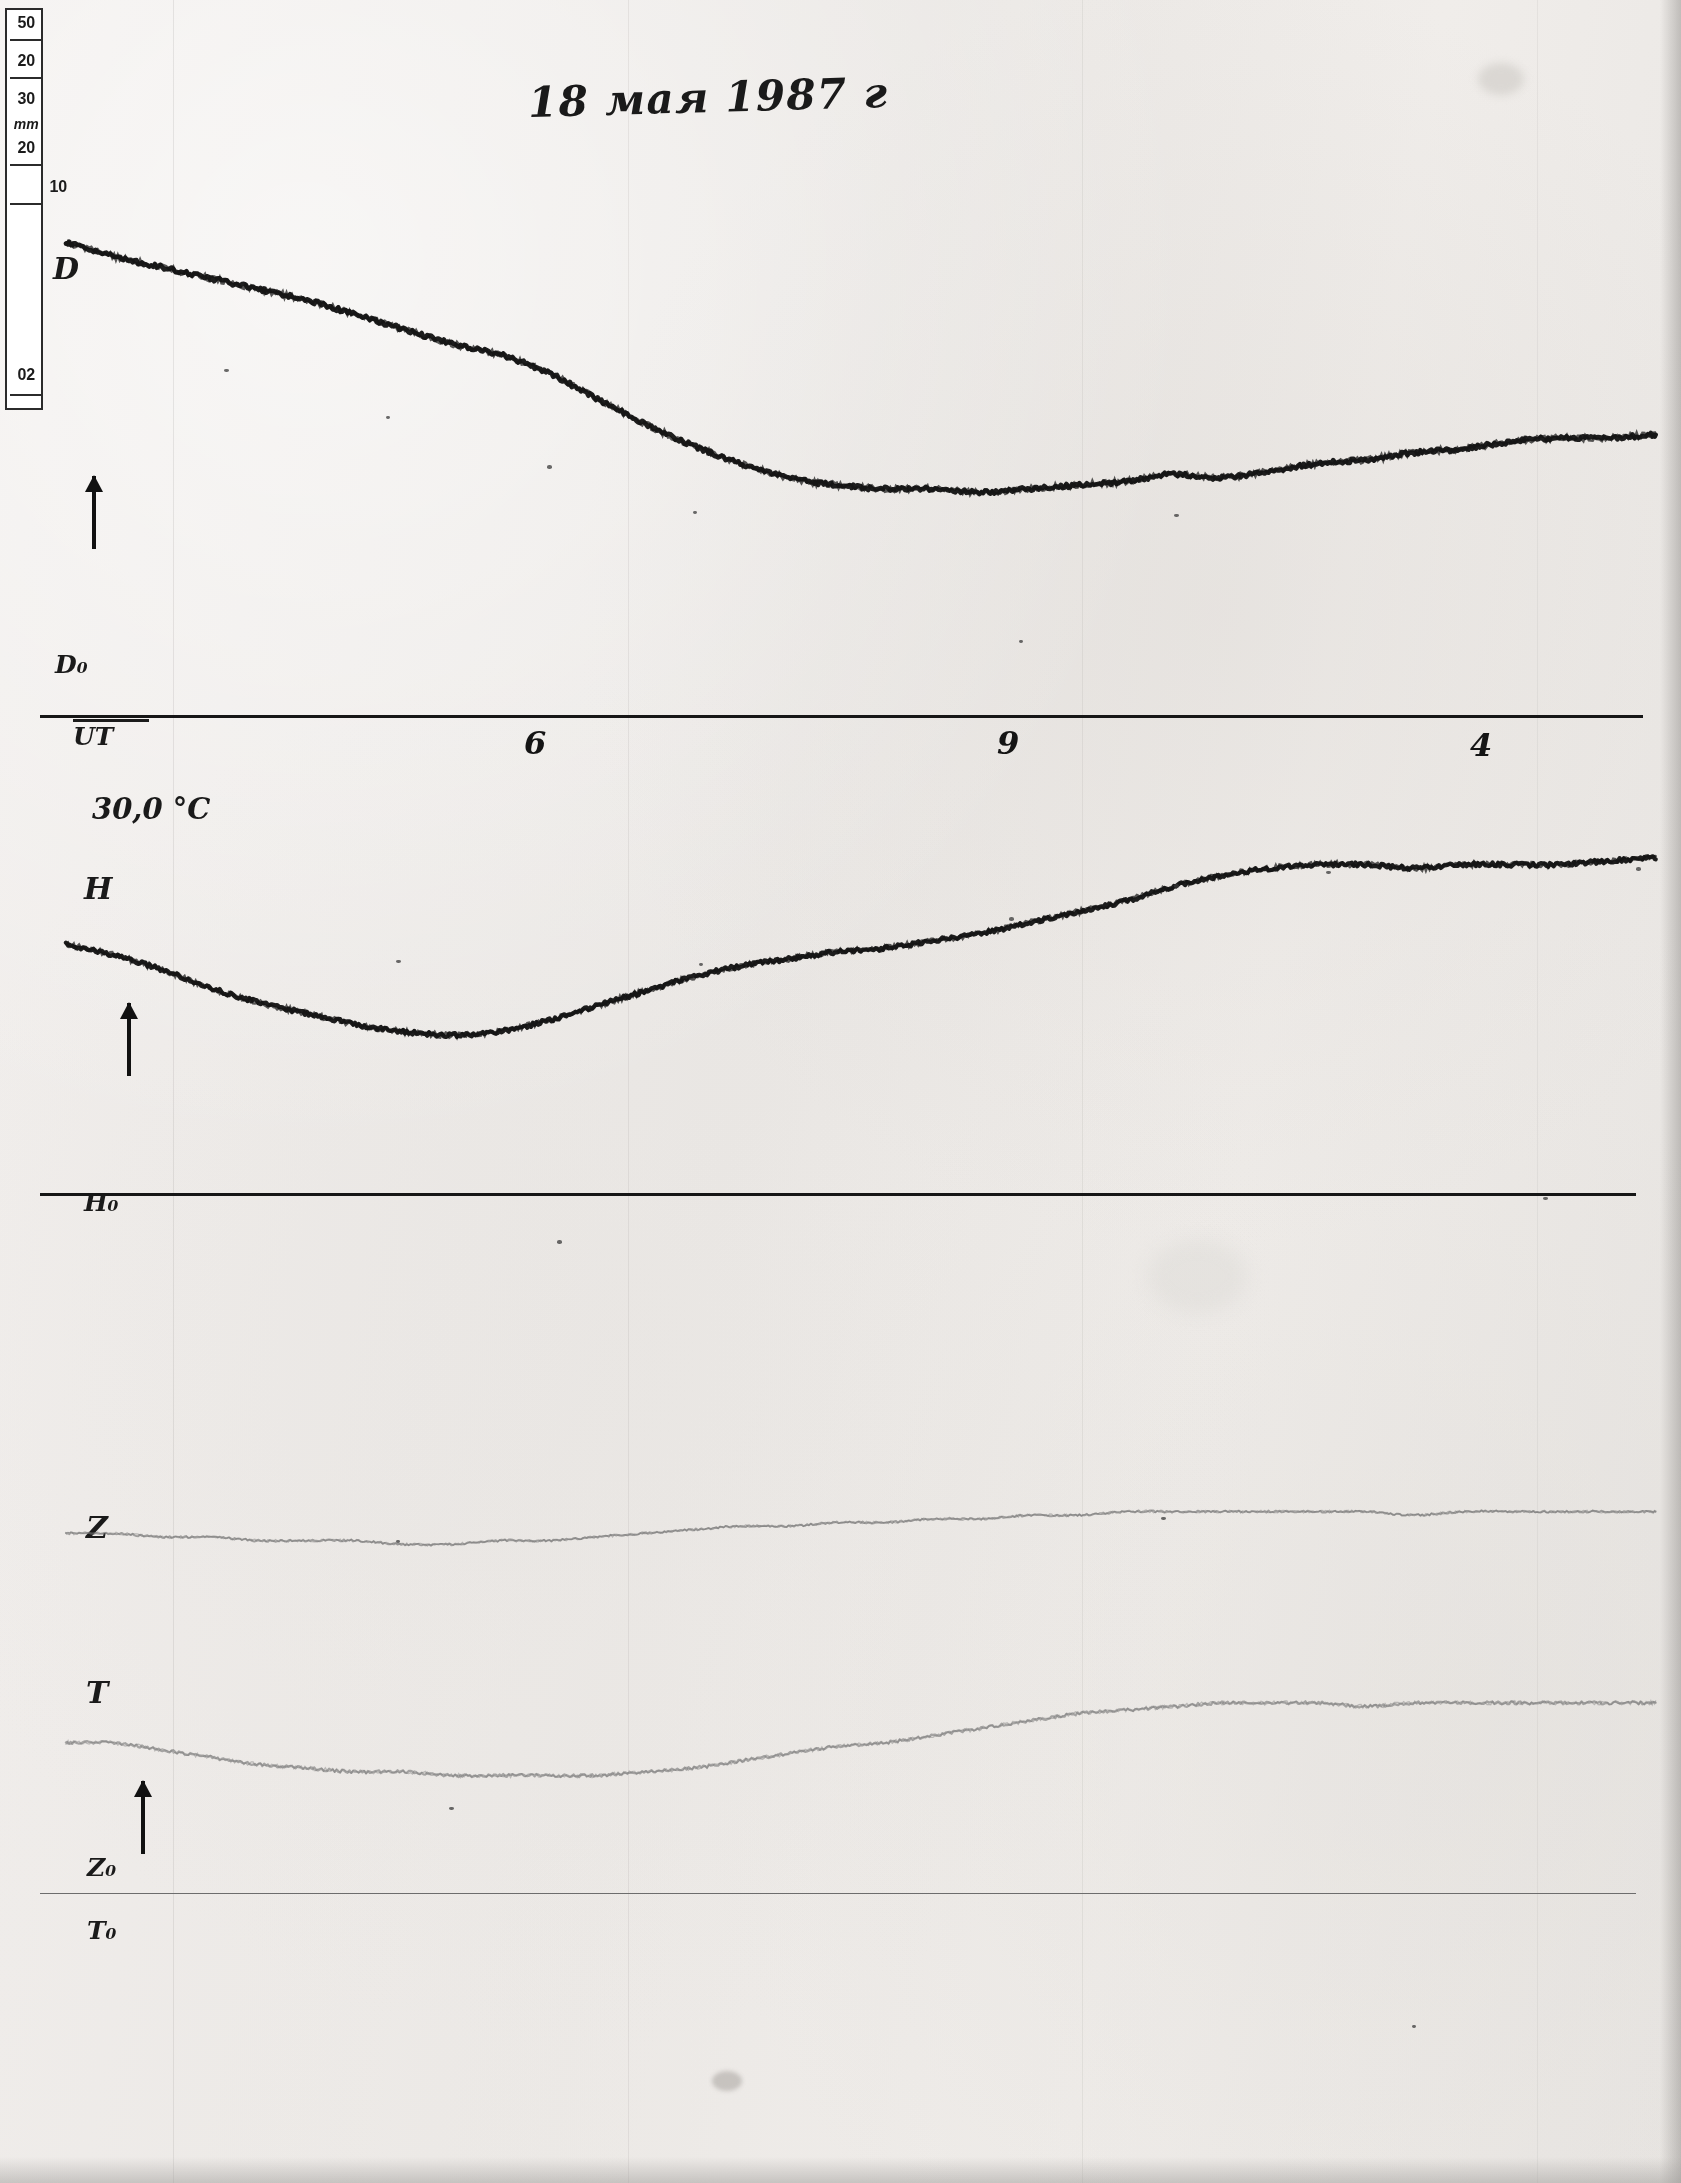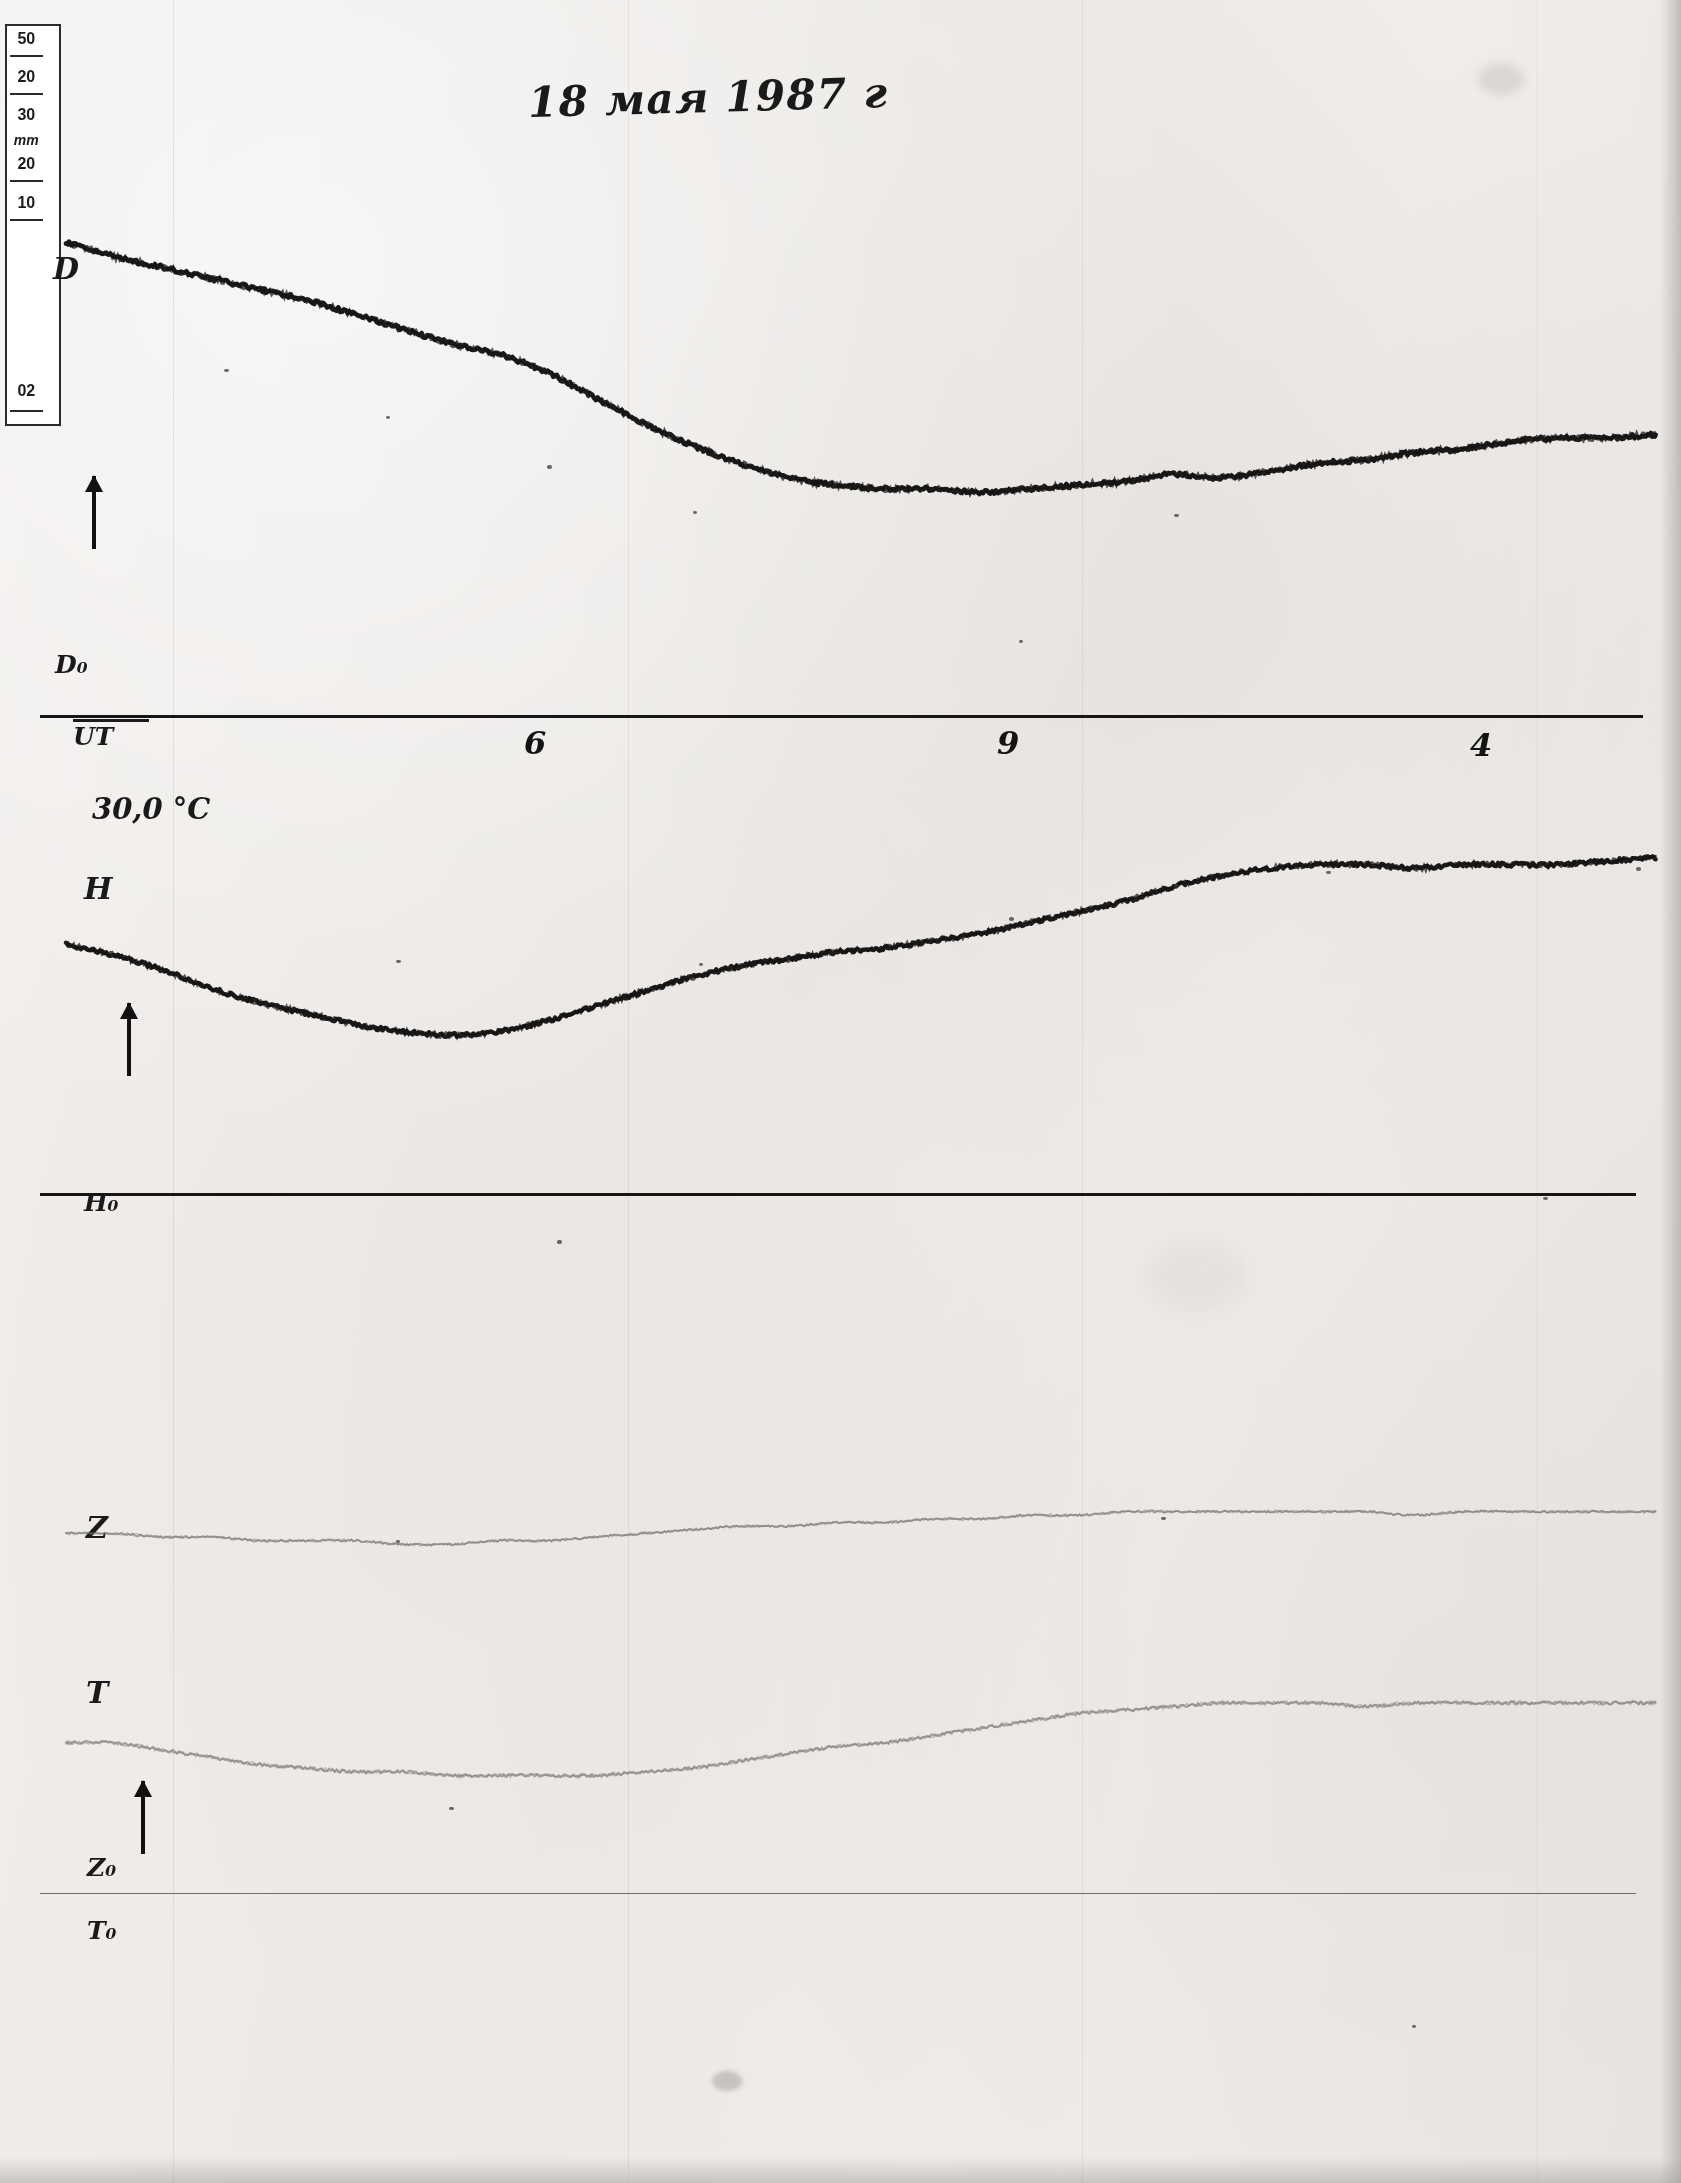--- a/index.html
+++ b/index.html
@@ -38,22 +38,22 @@
   }
   .blotch {
     position: absolute;
     border-radius: 50%;
     pointer-events: none;
   }
   
   #scale-strip {
     position: absolute;
     left: 5.3px;
-    top: 24px;
-    width: 56px;
+    top: 8px;
+    width: 38px;
     height: 402px;
     background: #ffffff;
     border: 2px solid #2b2b2b;
     box-sizing: border-box;
   }
   #scale-strip .tick-label {
     position: absolute;
     left: 0;
     width: 38px;
     text-align: center;
@@ -178,21 +178,21 @@
 
   <div id="scale-strip">
     <div class="tick-label" style="top:4px;">50</div>
     <div class="tick-line" style="top:29px;"></div>
     <div class="tick-label" style="top:42px;">20</div>
     <div class="tick-line" style="top:67px;"></div>
     <div class="tick-label" style="top:80px;">30</div>
     <div class="unit" style="top:106px;">mm</div>
     <div class="tick-label" style="top:129px;">20</div>
     <div class="tick-line" style="top:154px;"></div>
-    <div class="tick-label" style="top:168px;">10</div>
+    <div class="tick-label" style="top:168px;padding-left:32px;">10</div>
     <div class="tick-line" style="top:193px;"></div>
     <div class="tick-label" style="top:356px;">02</div>
     <div class="tick-line" style="top:384px;"></div>
   </div>
 
   <div id="chart-title" class="hand" style="left:528px;top:73px;">18 мая 1987 г</div>
 
   <div class="hand trace-label" style="left:53px;top:251px;">D</div>
   <div class="hand baseline-label" style="left:55px;top:650px;">D₀</div>
 

